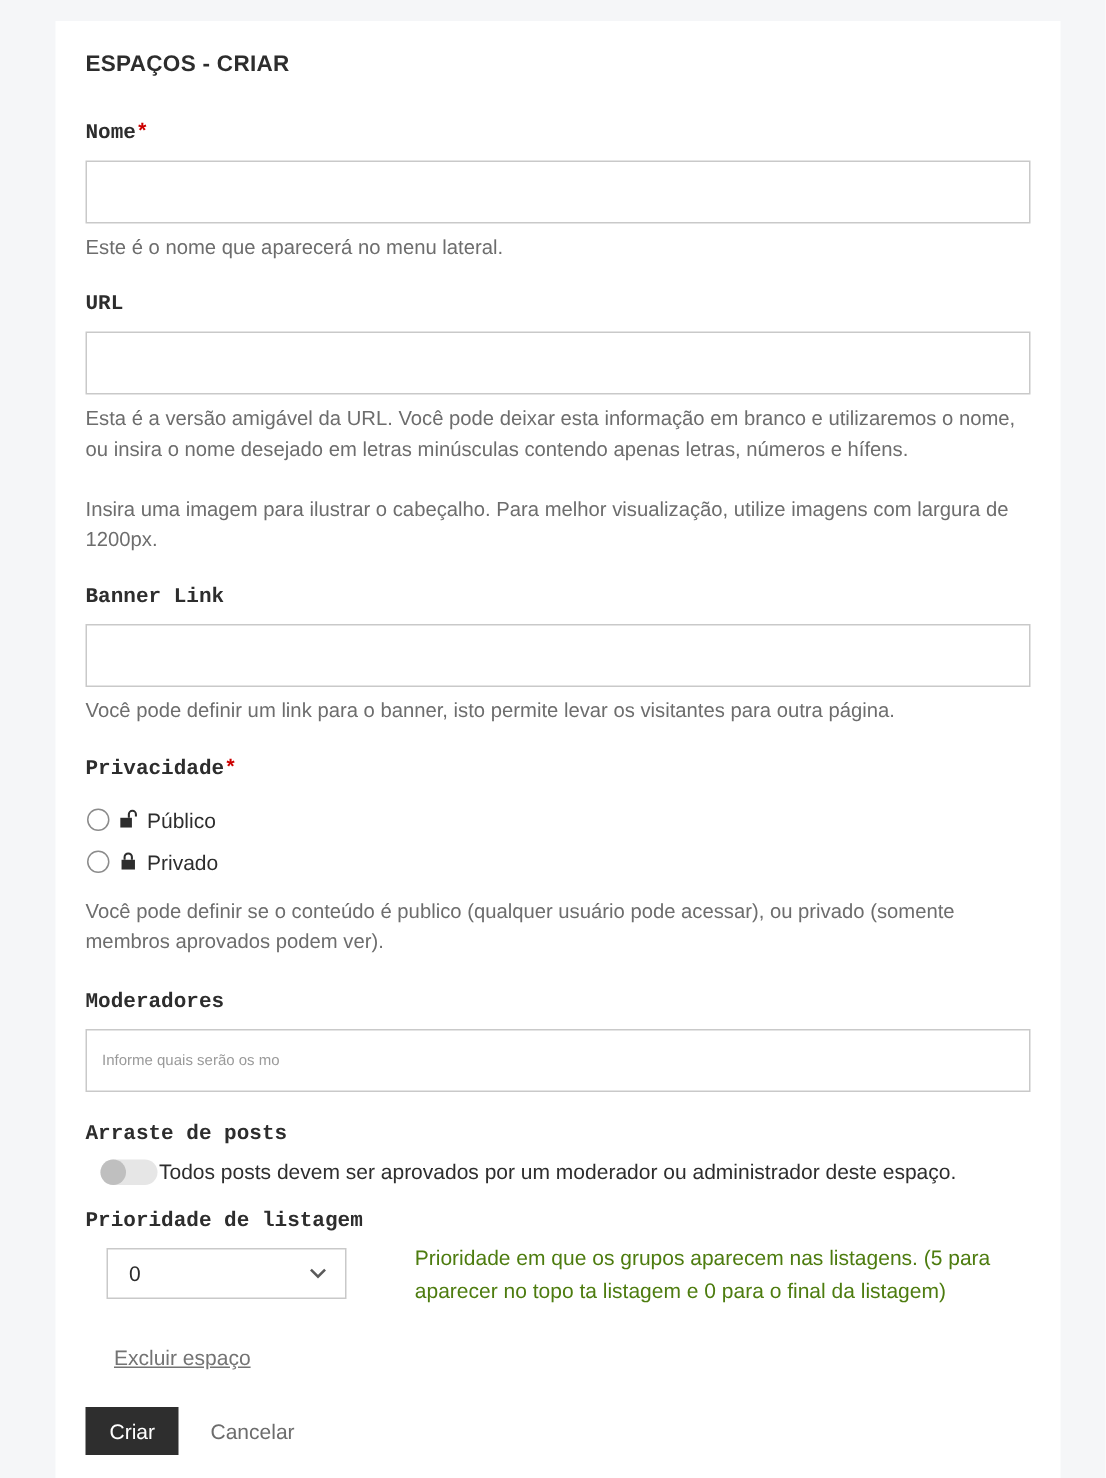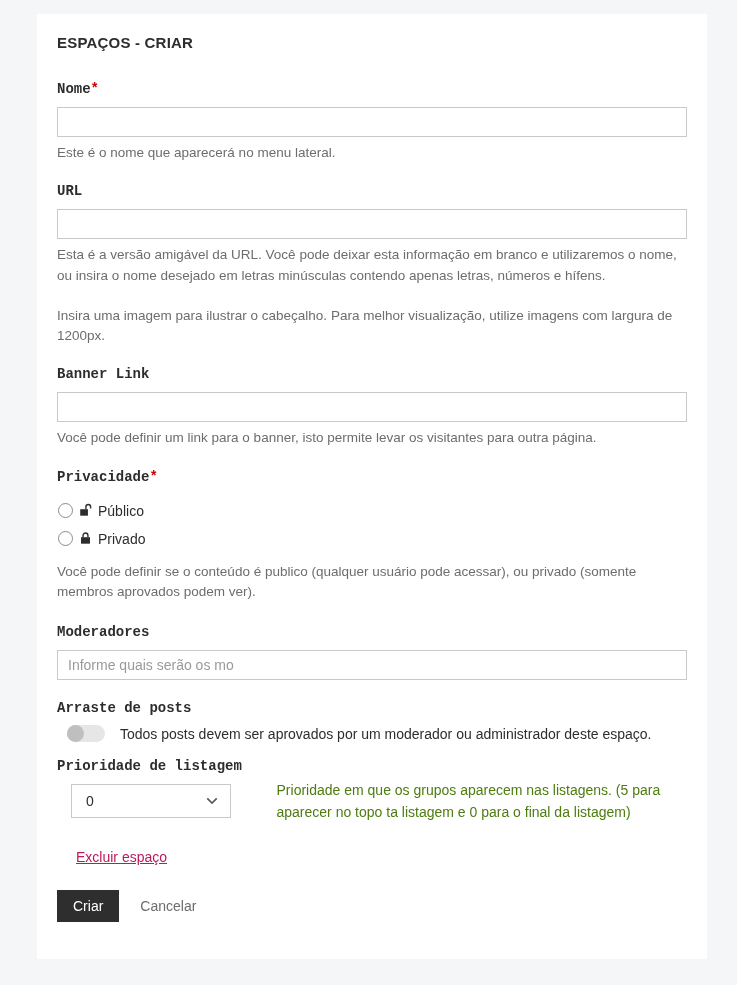--- a/index.html
+++ b/index.html
@@ -28,27 +28,27 @@
     display: block;
     font-weight: bold;
     font-size: 14px;
     color: #2d2d2d;
     margin-bottom: 10px;
     font-family: Liberation Mono, monospace;
   }
   .req { color: #cc0000; font-weight: bold; }
   .text-input {
     width: 100%;
-    height: 30px;
+    height: 42px;
     border: 1px solid #c9c9c9;
     border-radius: 0;
     background: #fff;
     padding: 12px 10px;
     font-family: "Liberation Sans", "DejaVu Sans", sans-serif;
-    font-size: 14px;
+    font-size: 10px;
     color: #2d2d2d;
     outline: none;
   }
   .text-input::placeholder { color: #9a9a9a; opacity: 1; }
   .help {
     margin-top: 6px;
     font-size: 13.5px;
     line-height: 1.5;
     color: #6d6d6d;
   }
@@ -77,23 +77,23 @@
     border-radius: 50%;
     background: #fff;
     flex: 0 0 auto;
     cursor: pointer;
   }
   .lock-icon { display: inline-flex; width: 13px; height: 14px; flex: 0 0 auto; }
   .radio-label { font-size: 14px; color: #2d2d2d; }
   .radio-help { margin-top: 14px; }
   .toggle-row {
     display: flex;
-    align-items: center;
+    align-items: flex-start;
     margin-left: 10px;
-    gap: 15px;
+    gap: 1px;
   }
   .toggle {
     position: relative;
     width: 38px;
     height: 17px;
     border-radius: 9px;
     background: #e6e6e6;
     flex: 0 0 auto;
     cursor: pointer;
   }
@@ -124,21 +124,21 @@
   }
   .priority-help {
     width: 412px;
     margin-left: 46px;
     font-size: 14px;
     line-height: 1.55;
     color: #4d7c0f;
   }
   .delete-link-wrap { margin: 26px 0 0 19px; }
   .delete-link {
-    color: #be185d;
+    color: #737373;
     text-decoration: underline;
     font-size: 14px;
     cursor: pointer;
   }
   .actions { margin-top: 25px; display: flex; align-items: center; }
   .btn-primary {
     background: #2e2e2e;
     color: #ffffff;
     border: none;
     font-family: "Liberation Sans", "DejaVu Sans", sans-serif;

